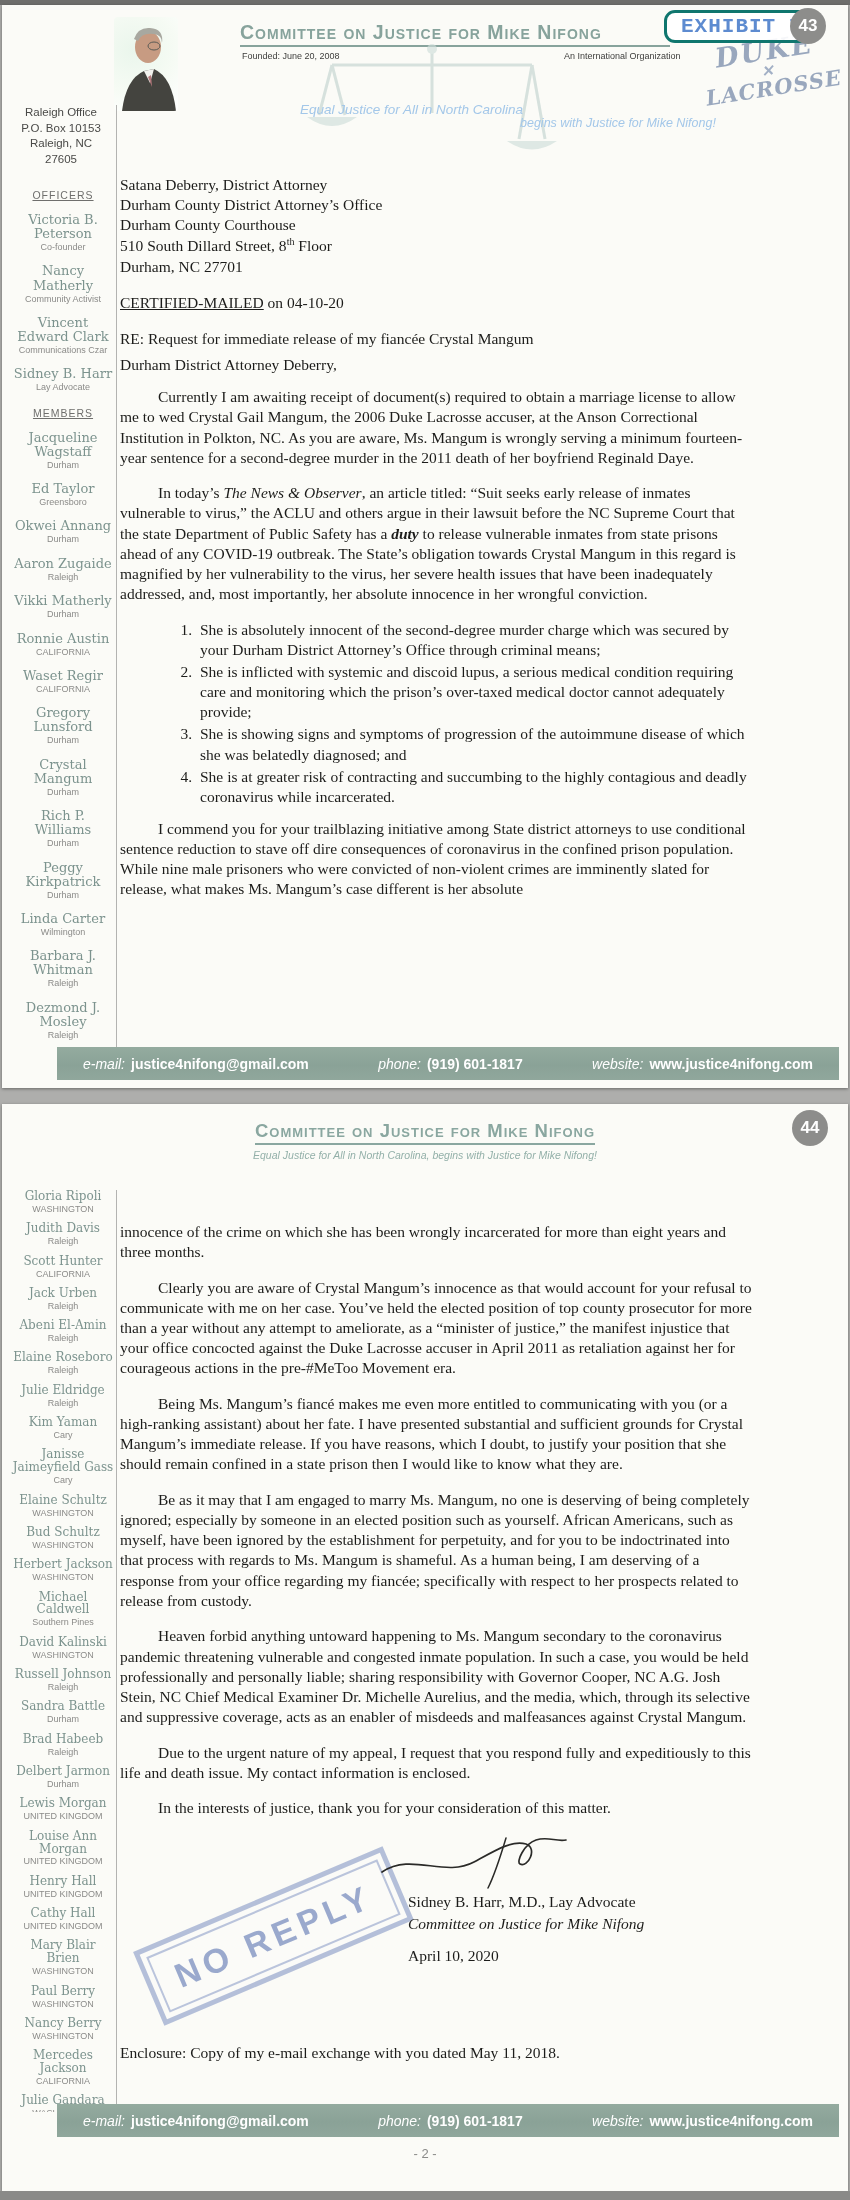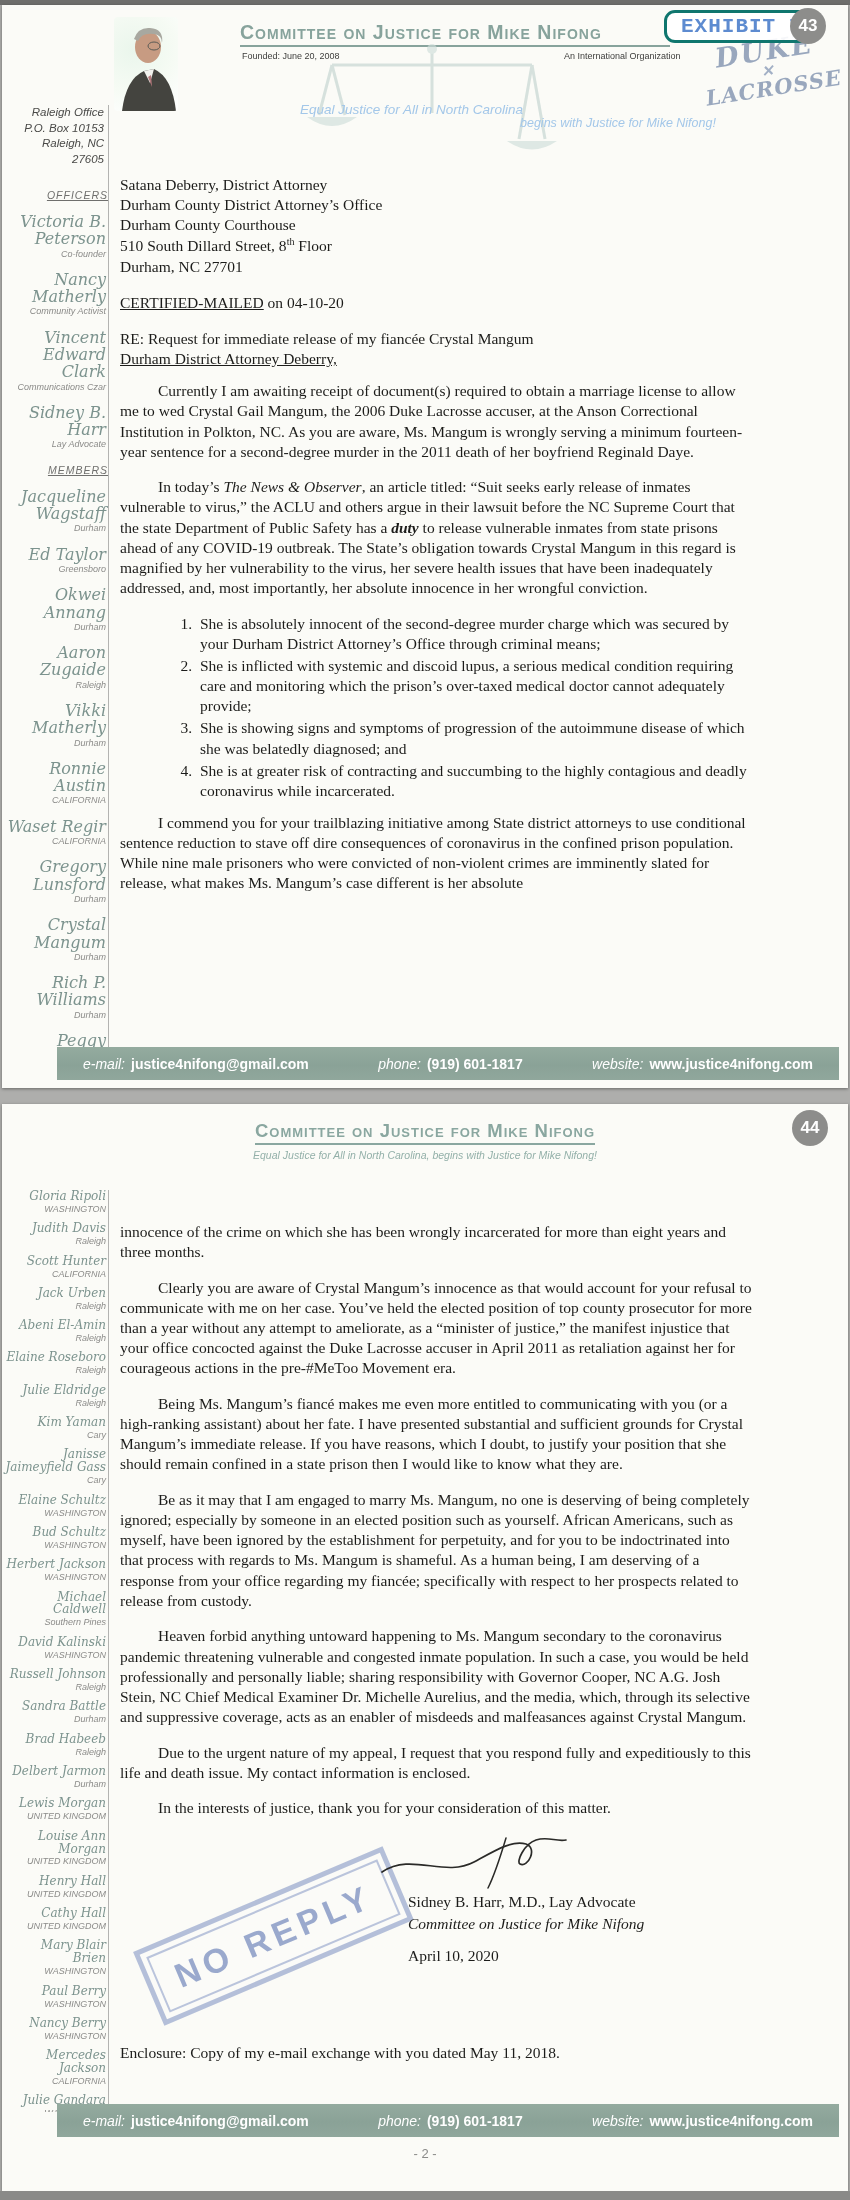--- a/index.html
+++ b/index.html
@@ -59,46 +59,46 @@
     position:absolute;left:298px;top:97px;
     font-family:"Liberation Sans",sans-serif;font-style:italic;font-size:13.5px;color:#a3c7e9;
   }
   .tagline2{
     position:absolute;left:518px;top:111px;
     font-family:"Liberation Sans",sans-serif;font-style:italic;font-size:12.5px;color:#a3c7e9;
   }
 
   
   .sidebar{
-    position:absolute;left:0;width:106px;text-align:right;
-    border-right:1px solid #b3b3b1;overflow:hidden;font-style:italic;
+    position:absolute;left:8px;width:106px;text-align:center;
+    border-right:1px solid #b3b3b1;overflow:hidden;
   }
   #p1-sidebar{top:100px;height:945px;}
   #p2-sidebar{top:86px;height:922px;}
   .office-block{font-family:"Liberation Sans",sans-serif;font-size:11.5px;color:#4a4a48;line-height:1.35;margin-bottom:22px;padding-right:4px;}
   .side-heading{
     font-family:"Liberation Sans",sans-serif;font-size:10.5px;letter-spacing:1px;color:#6f6f6d;
     text-decoration:underline;margin:14px 0 12px 0;
   }
   .entry{margin-bottom:12px;padding:0 2px;}
   #p2-sidebar .entry{margin-bottom:8px;}
-  .entry-name{font-family:"DejaVu Serif",serif;font-size:16px;color:#7c938e;line-height:1.08;}
+  .entry-name{font-family:"DejaVu Serif",serif;font-size:13px;color:#7c938e;line-height:1.08;}
   #p2-sidebar .entry-name{font-size:12px;}
   .entry-sub{font-family:"Liberation Sans",sans-serif;font-size:9px;color:#8b8b89;line-height:1.15;margin-top:1px;}
 
   
   .letter{position:absolute;font-size:15.5px;color:#1c1c1a;line-height:1.3;}
   #p1-letter{left:118px;top:170px;width:632px;}
   #p2-letter{left:118px;top:118px;width:634px;}
   .addr-line{line-height:1.3;}
   sup{font-size:10px;}
   .certified{margin-top:16px;}
   .certified .und{text-decoration:underline;}
   .re-line{margin-top:16px;}
-  .salutation{margin-top:0;text-decoration:underline;}
+  .salutation{margin-top:6px;}
   .para{margin-top:12px;text-indent:38px;text-align:left;}
   .para.noindent{text-indent:0;}
   .grounds{margin:2px 0 0 58px;padding-left:18px;}
   .grounds li{margin-top:2px;padding-left:4px;}
   .ital{font-style:italic;}
   .bold-ital{font-style:italic;font-weight:bold;}
 
   
   .p2-header{position:relative;height:86px;text-align:center;}
   .p2-title{

